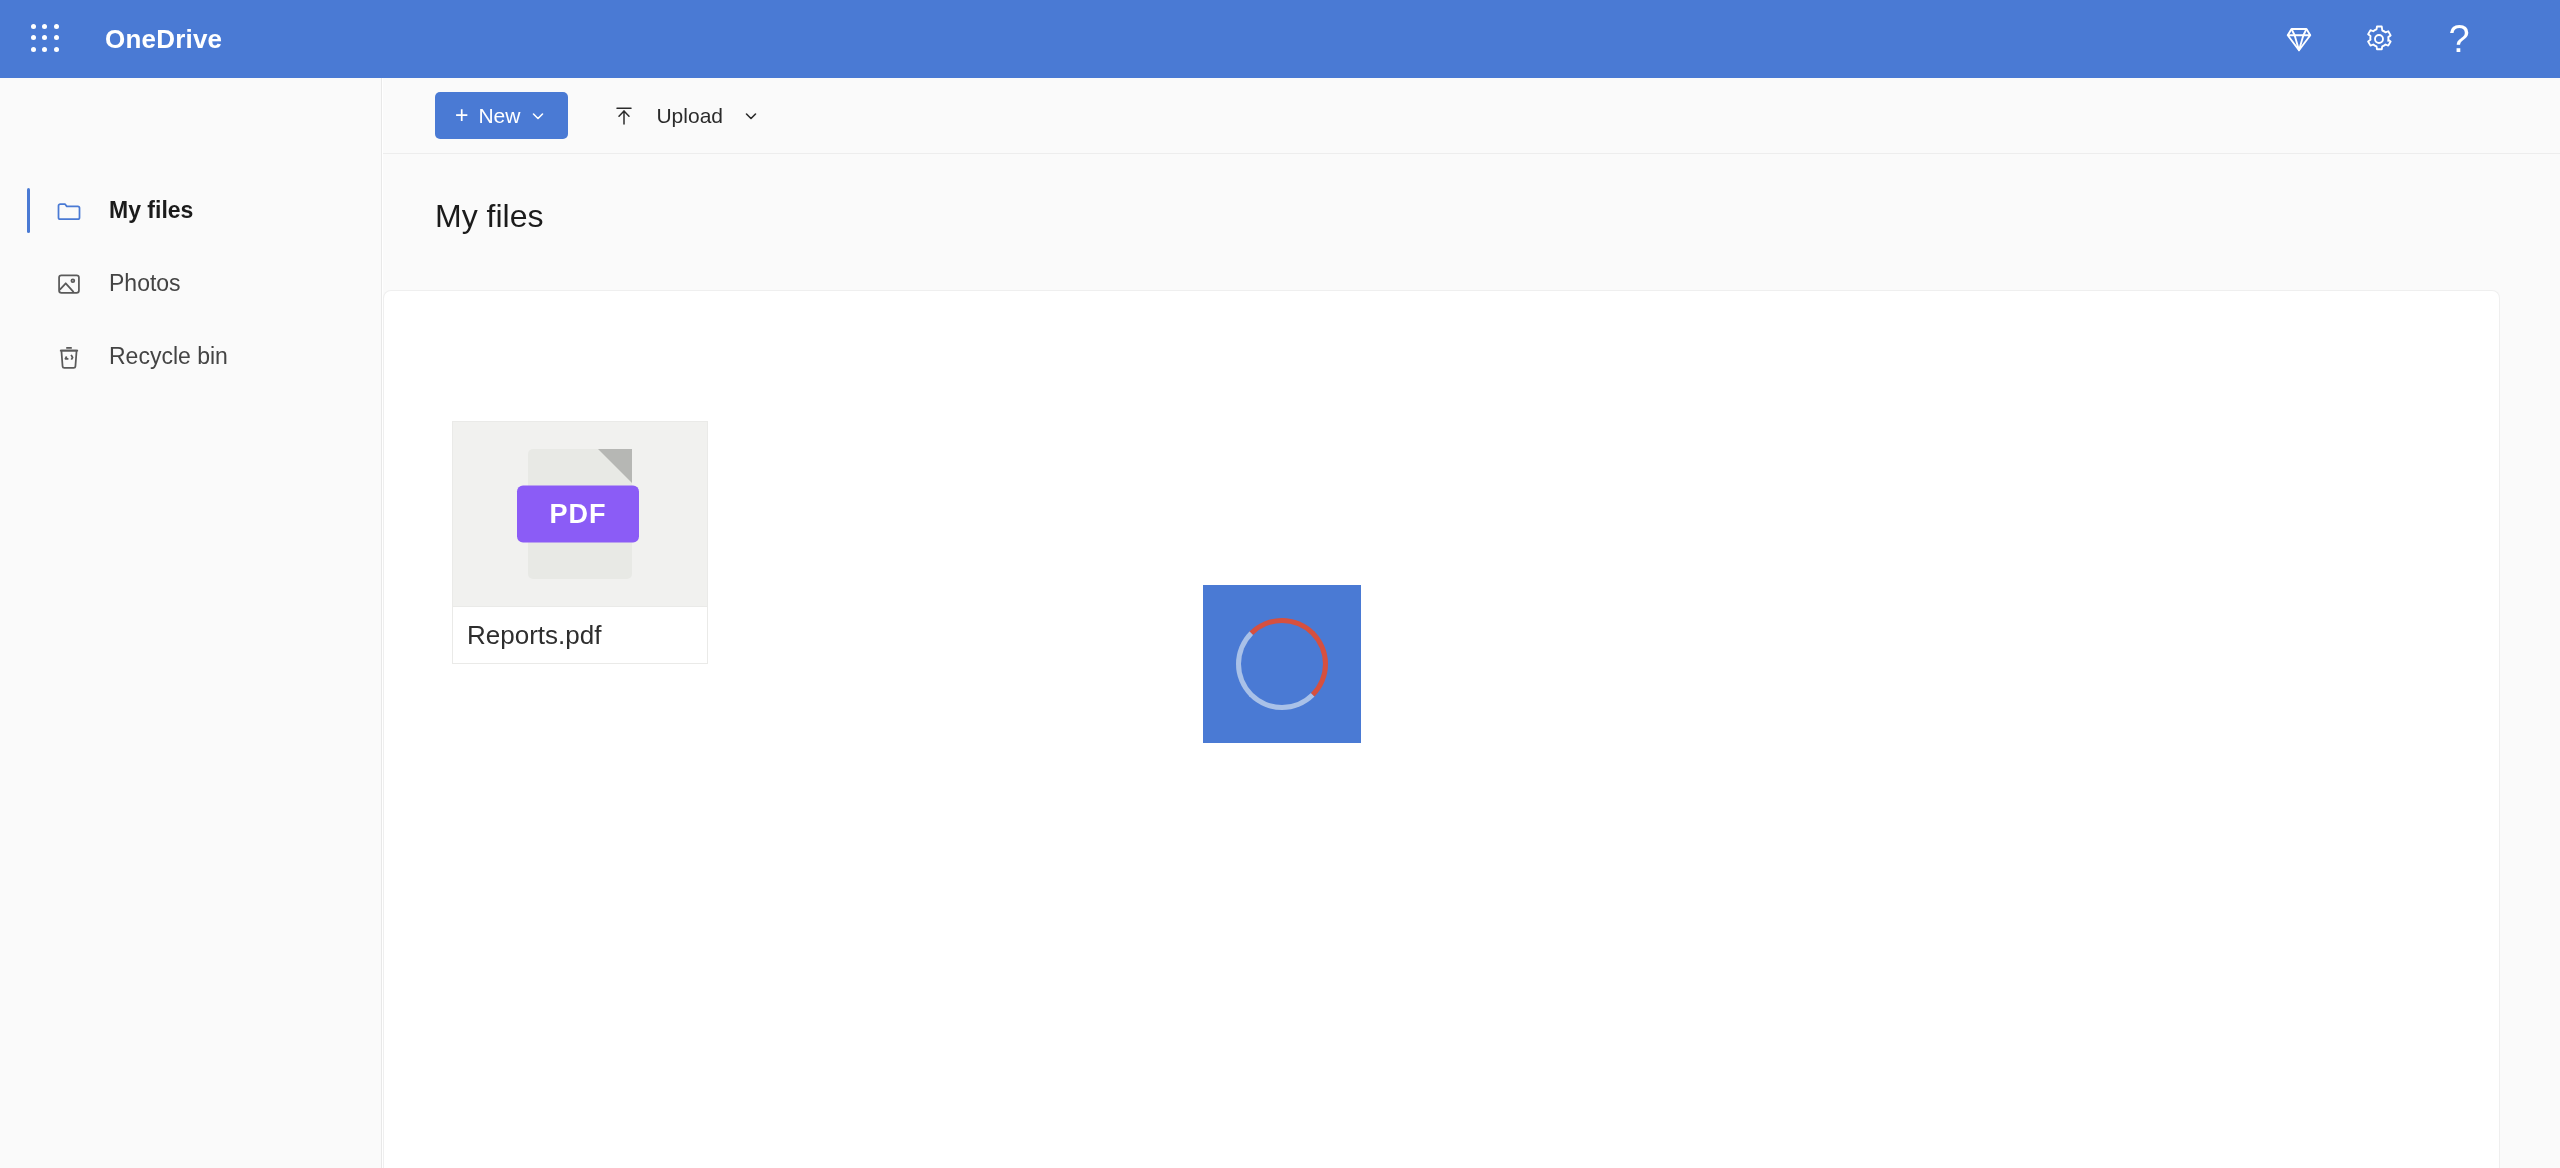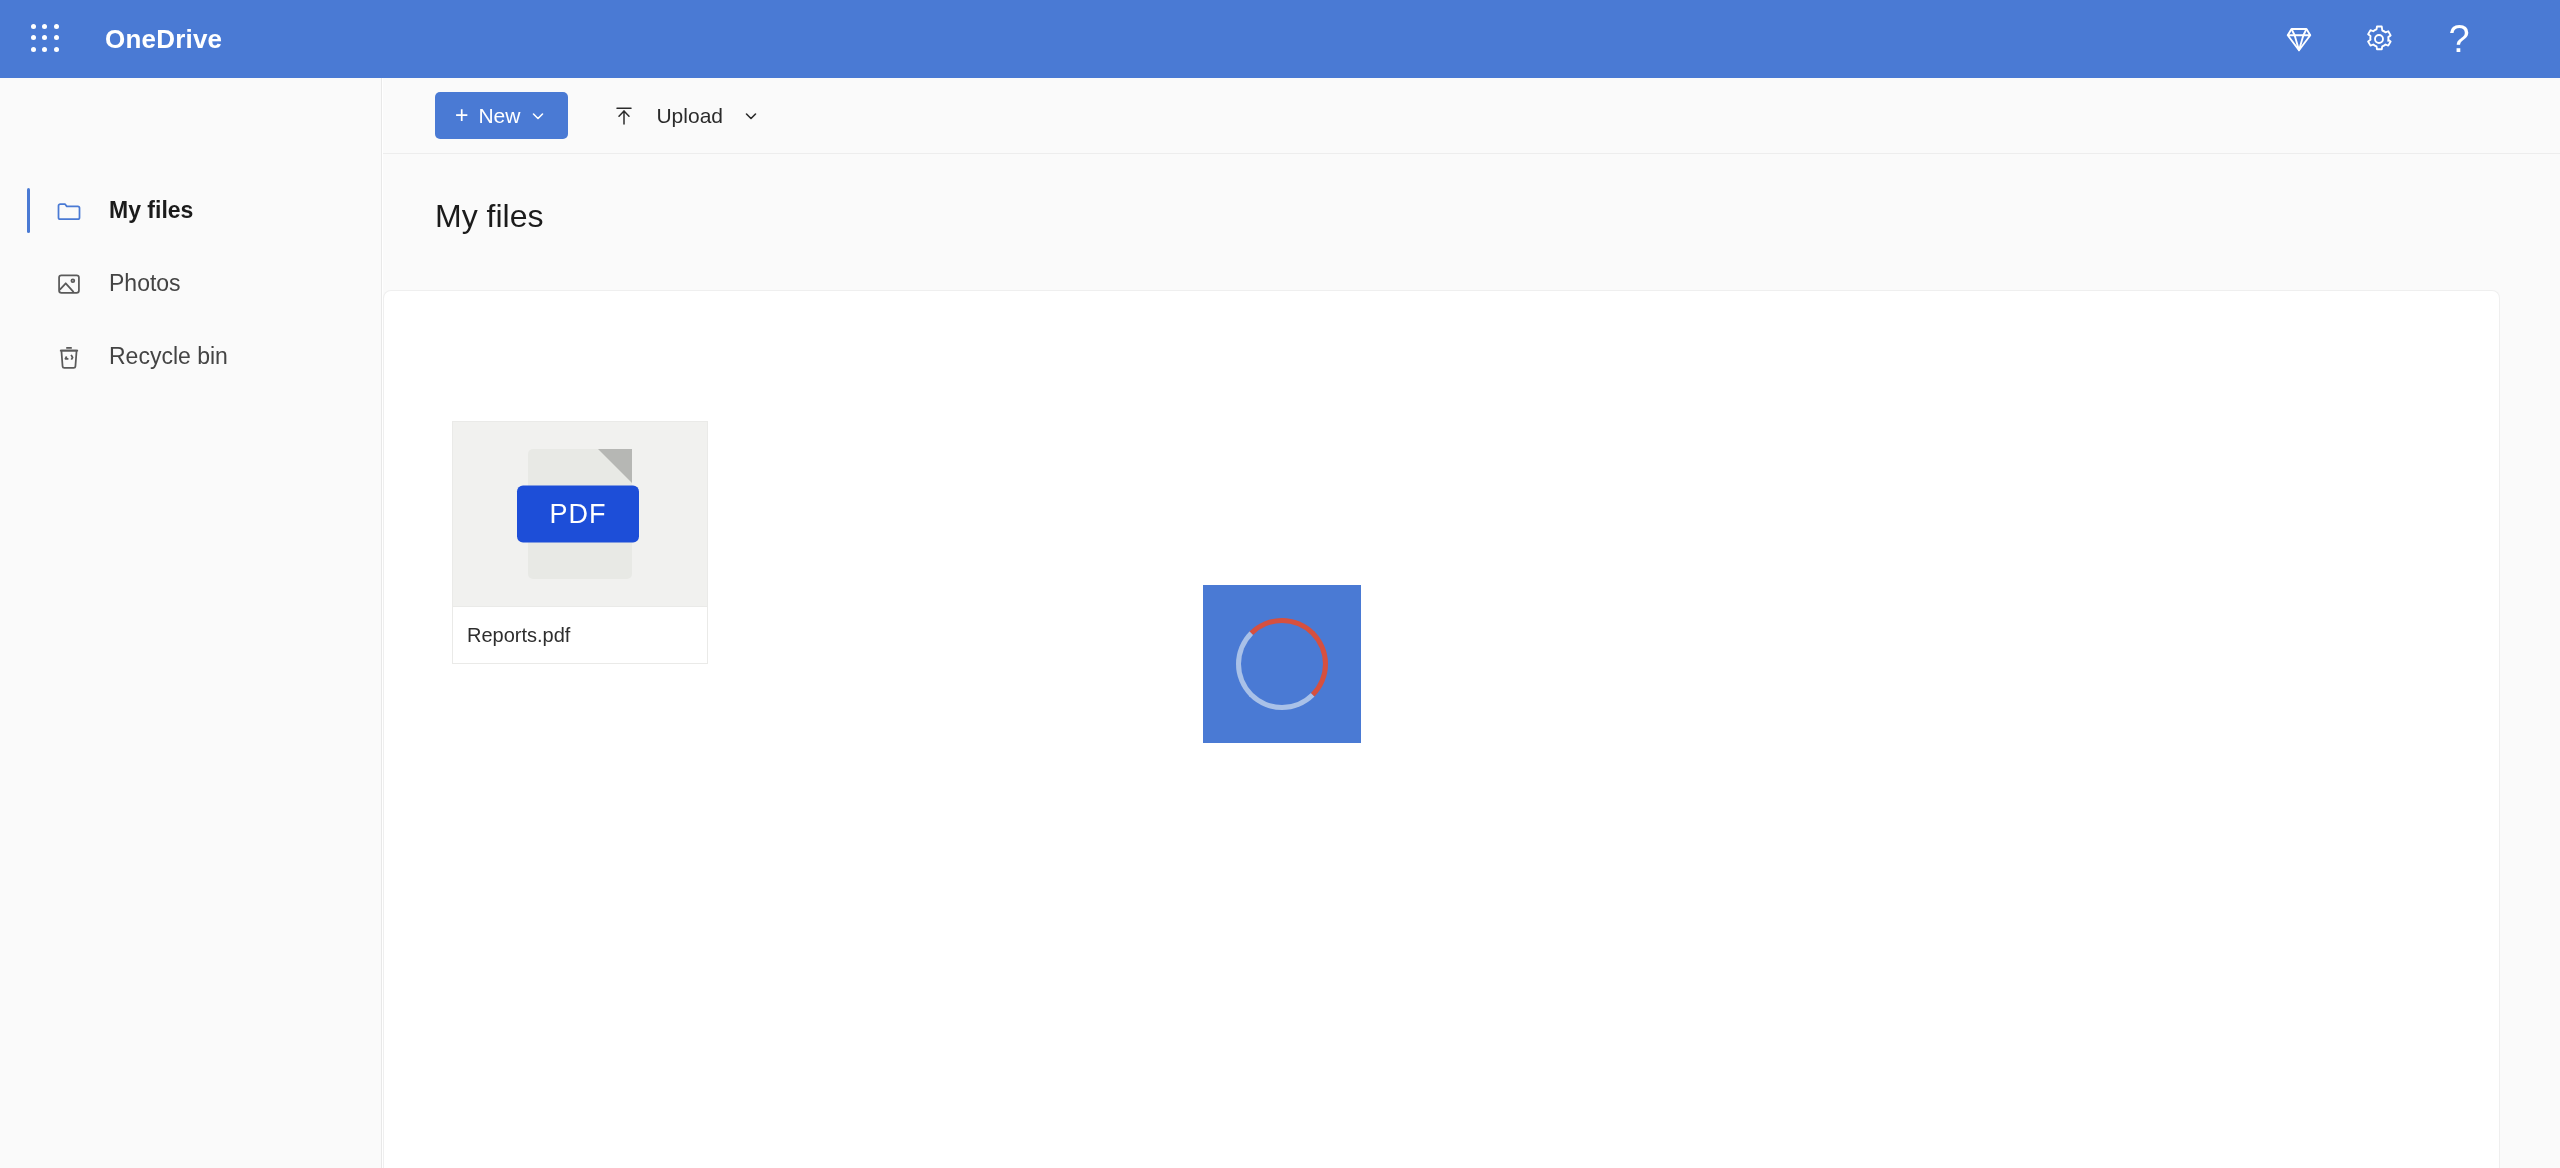--- a/index.html
+++ b/index.html
@@ -211,38 +211,38 @@
     border-left: 34px solid transparent;
     border-top: 34px solid #b6b7b4;
   }
   .pdf-badge {
     position: absolute;
     left: -11px;
     top: 50%;
     transform: translateY(-50%);
     width: 122px;
     height: 57px;
-    background: #1d4ed8;
+    background: #8b5cf6;
     border-radius: 6px;
     color: #ffffff;
     font-size: 27px;
-    font-weight: normal;
+    font-weight: bold;
     letter-spacing: 1px;
     display: flex;
     align-items: center;
     justify-content: center;
   }
   .card-name {
     height: 58px;
     background: #ffffff;
     border: 1px solid #eaeae8;
     display: flex;
     align-items: center;
     padding-left: 14px;
-    font-size: 20px;
+    font-size: 26px;
     color: #2e2e2e;
   }
 
   
   .loader-box {
     position: absolute;
     left: 819px;
     top: 294px;
     width: 158px;
     height: 158px;

